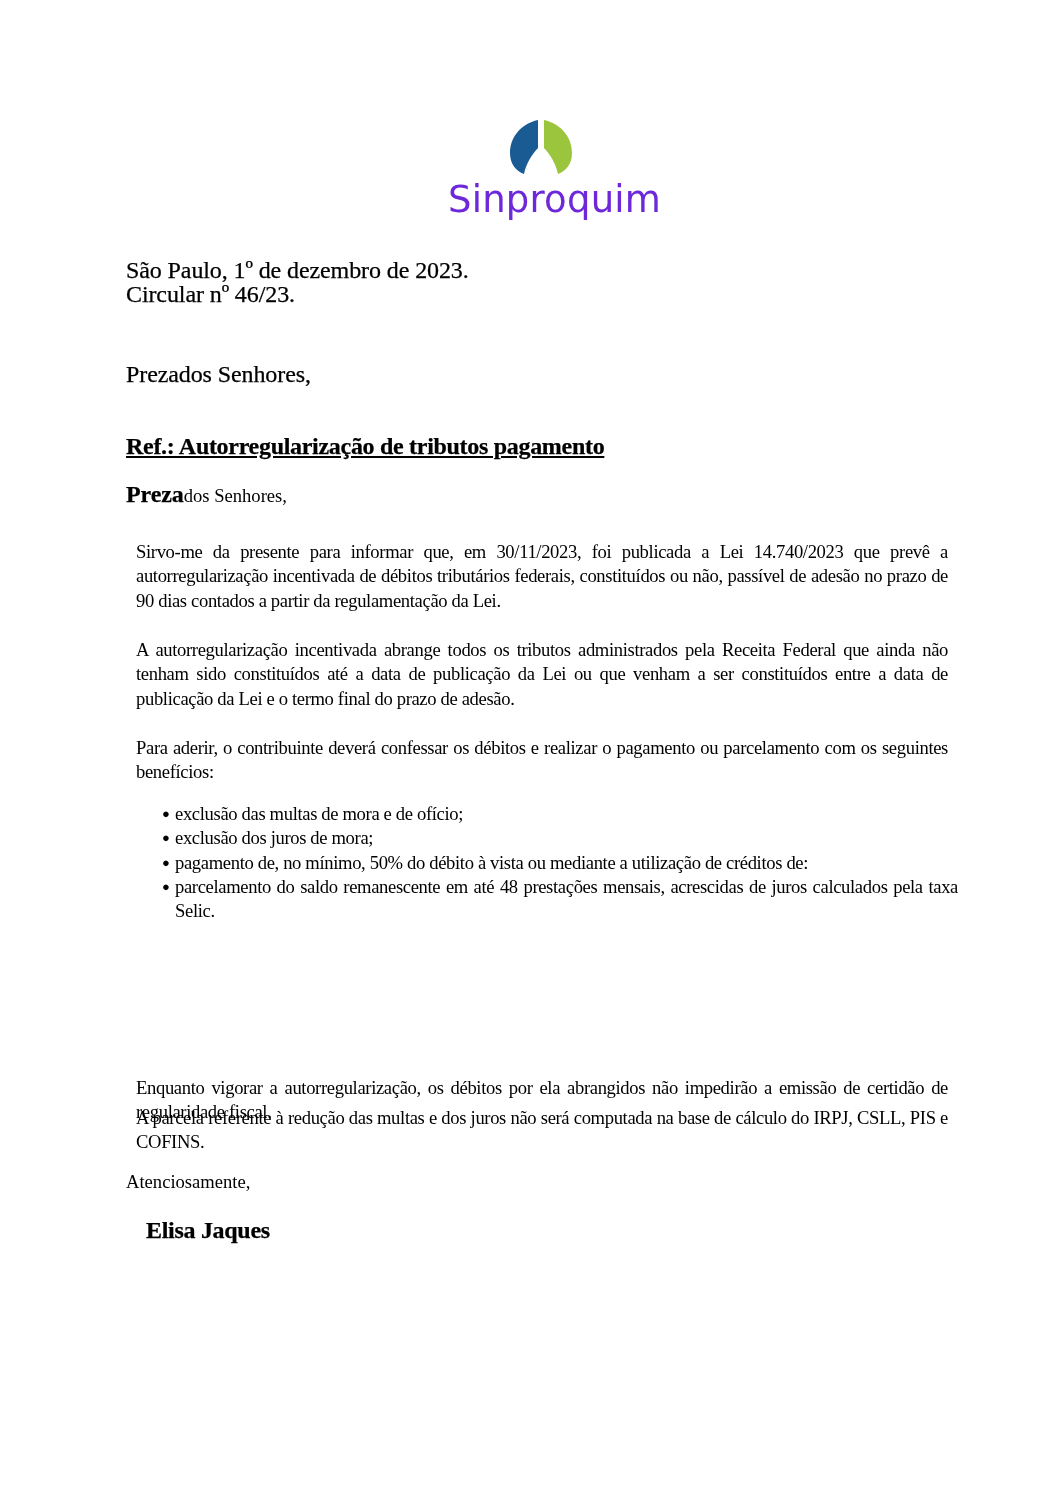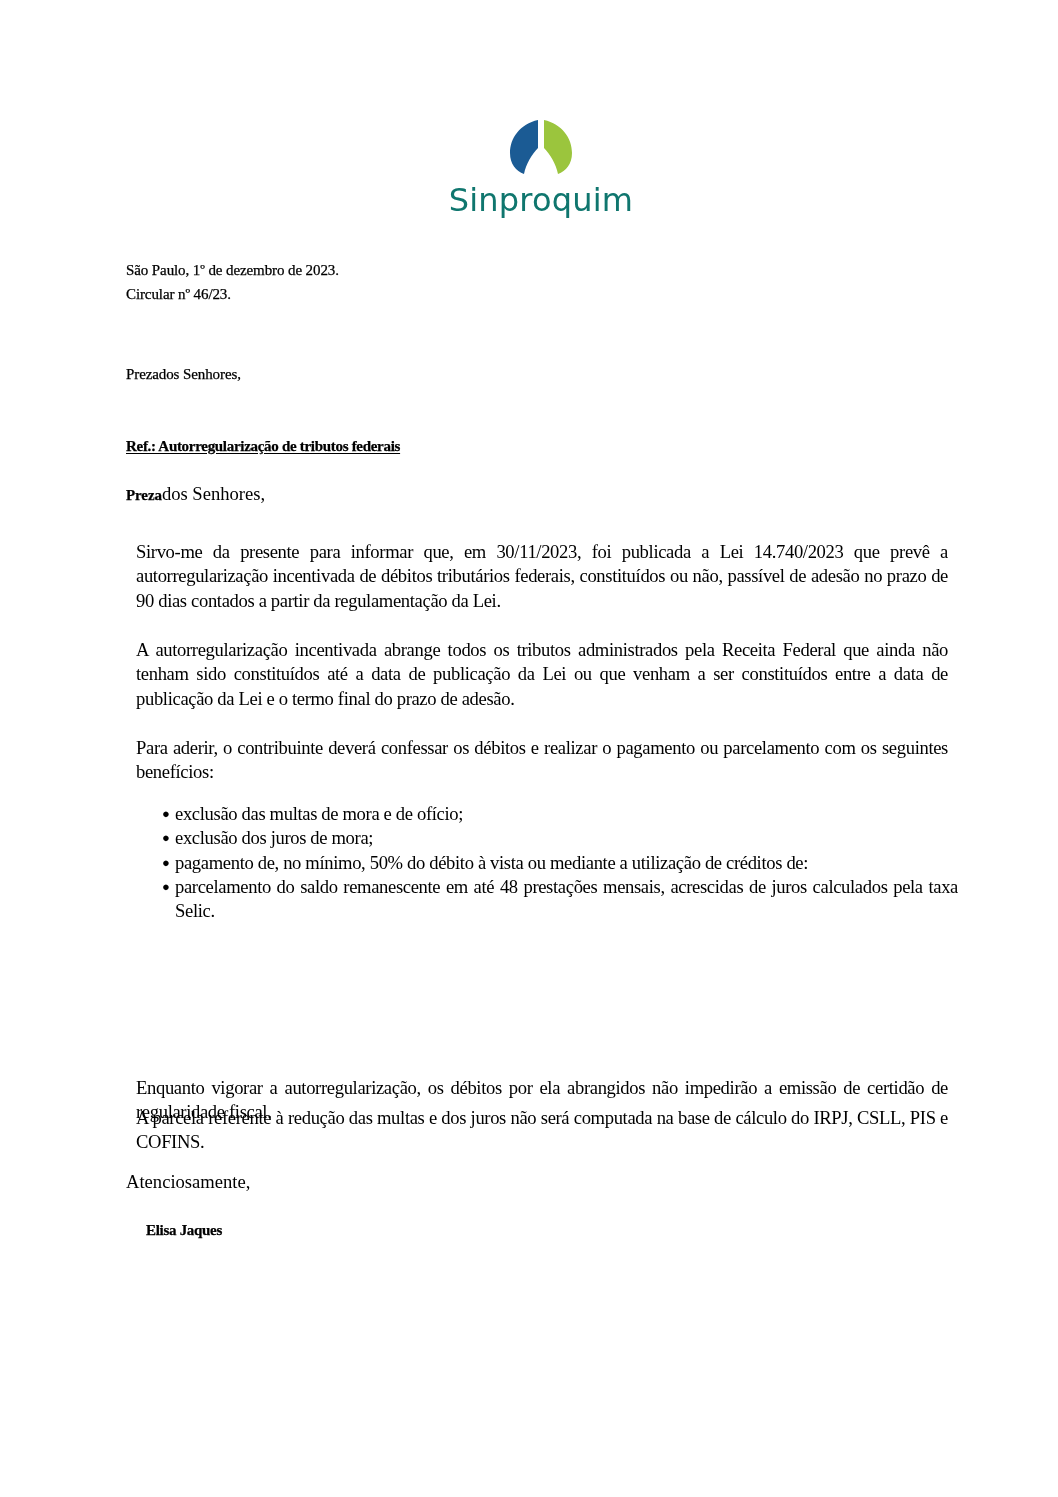--- a/index.html
+++ b/index.html
@@ -30,38 +30,38 @@
       height: 124px;
     }
     .logo svg { display: block; }
     .logo-text {
       position: absolute;
       left: 0;
       top: 74px;
       width: 186px;
       text-align: center;
       font-family: "DejaVu Sans", "Liberation Sans", sans-serif;
-      font-size: 32px;
+      font-size: 37px;
       font-weight: 400;
       letter-spacing: 0.2px;
-      color: #0f766e;
+      color: #6d28d9;
       line-height: 36px;
     }
     .content {
       position: absolute;
       left: 126px;
       top: 258px;
       width: 832px;
       font-size: 18.6px;
       line-height: 24.3px;
     }
     .line { display: block; white-space: nowrap; }
     .heavy {
       font-family: "Liberation Serif", serif;
-      font-size: 15px;
+      font-size: 24px;
       -webkit-text-stroke: 0.25px #000;
       letter-spacing: -0.1px;
     }
     p.para {
       margin: 10px;
       text-align: justify;
       text-align-last: left;
       letter-spacing: -0.35px;
       word-spacing: 0px;
     }
@@ -115,21 +115,21 @@
     <div class="block" style="top:0px;">
       <span class="line heavy">São Paulo, 1º de dezembro de 2023.</span>
       <span class="line heavy">Circular nº 46/23.</span>
     </div>
 
     <div class="block" style="top:104px;">
       <span class="line heavy">Prezados Senhores,</span>
     </div>
 
     <div class="block" style="top:176px;">
-      <span class="line ref heavy">Ref.: Autorregularização de tributos federais</span>
+      <span class="line ref heavy">Ref.: Autorregularização de tributos pagamento</span>
     </div>
 
     <div class="block" style="top:224px;">
       <span class="line">
         <span class="heavy" style="font-weight:bold;">Preza</span><span>dos Senhores,</span>
       </span>
     </div>
 
     <div class="block" style="top:272px;">
       <p class="para">Sirvo-me da presente para informar que, em 30/11/2023, foi publicada a Lei 14.740/2023 que prevê a autorregularização incentivada de débitos tributários federais, constituídos ou não, passível de adesão no prazo de 90 dias contados a partir da regulamentação da Lei.</p>

